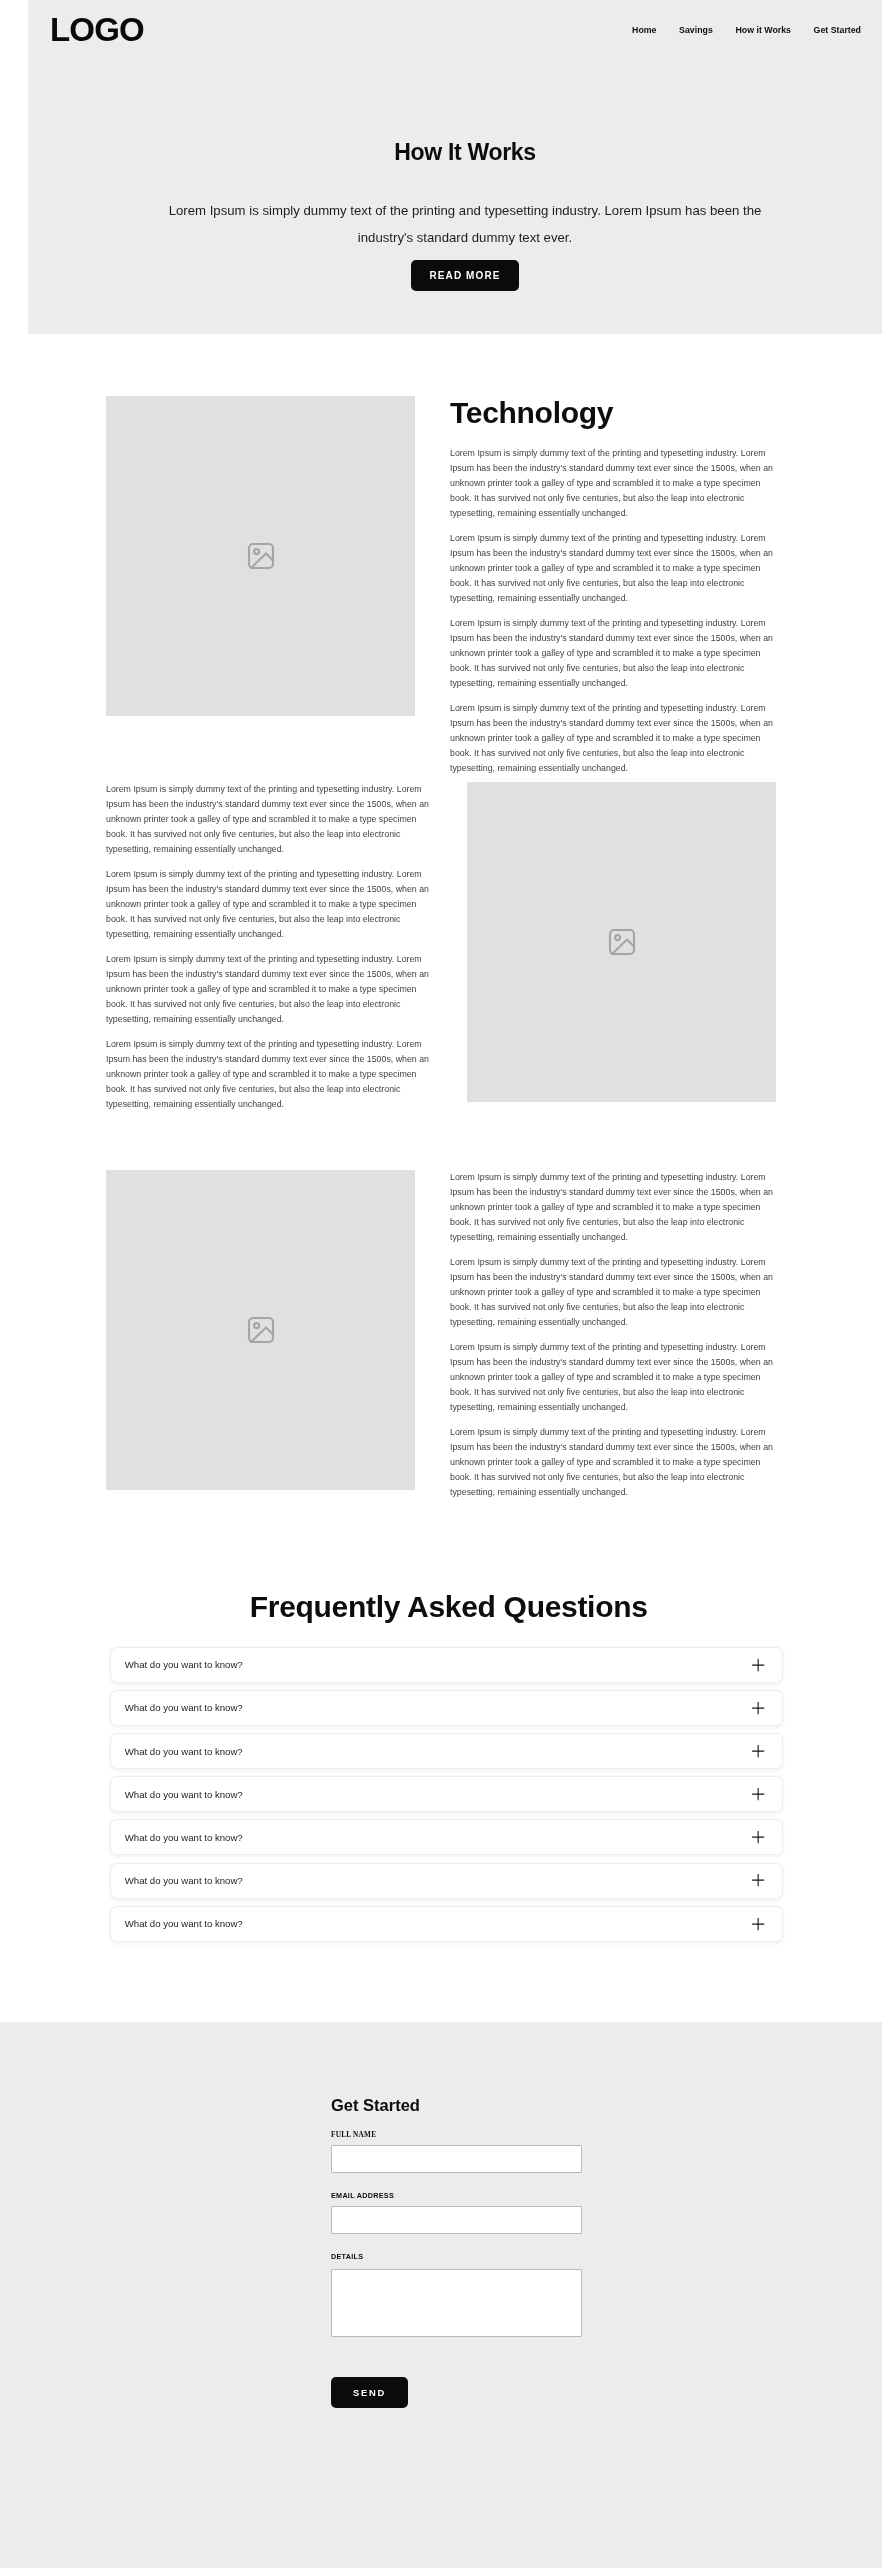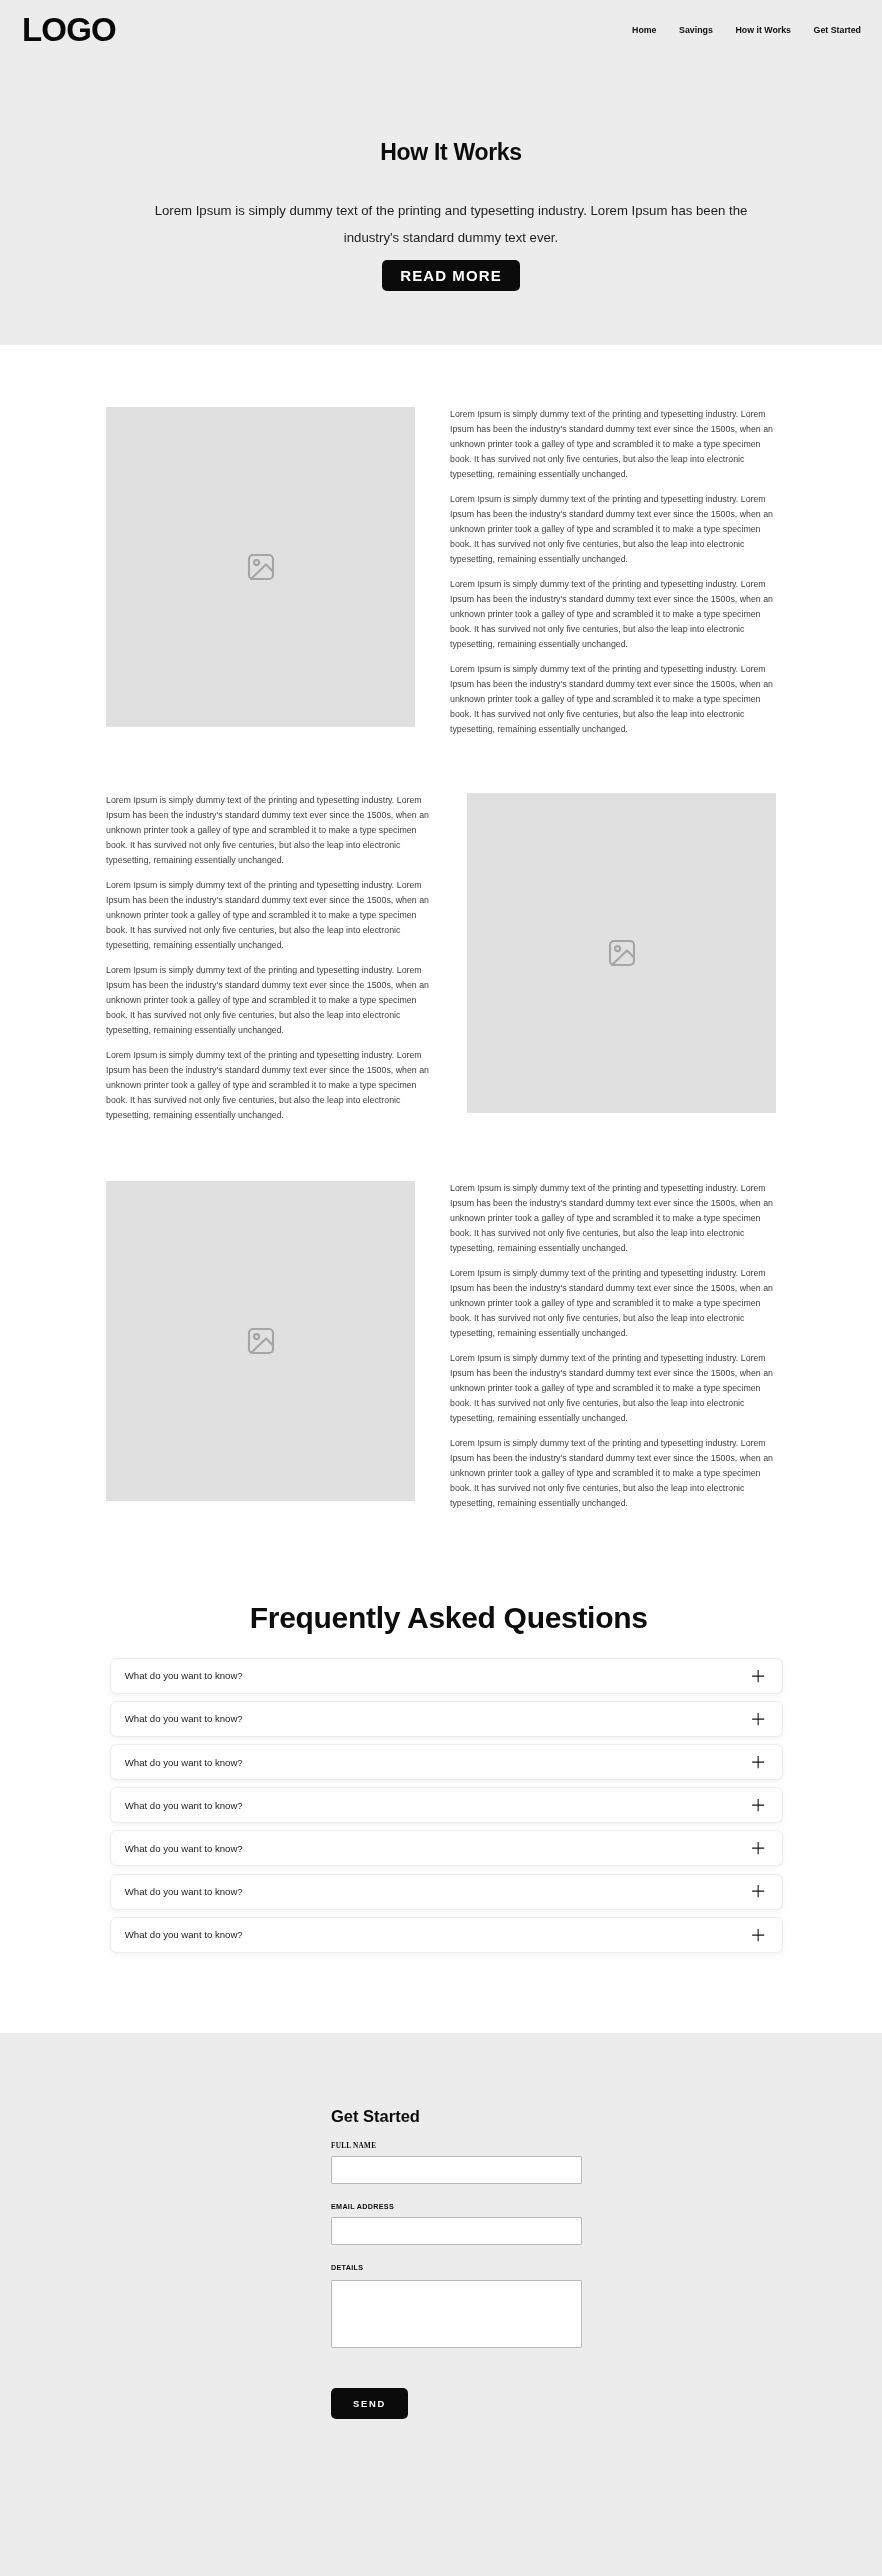--- a/index.html
+++ b/index.html
@@ -6,21 +6,21 @@
   * { box-sizing: border-box; }
   html, body { margin: 0; padding: 0; }
   body {
     width: 882px;
     background: #ffffff;
     font-family: "Liberation Sans", sans-serif;
     color: #111111;
   }
 
   
-  .topzone { background: #ececec; padding-bottom: 54px; }
+  .topzone { background: #ececec; padding-bottom: 43px; margin-left: 28px; }
 
   header {
     height: 59px;
     display: flex;
     align-items: center;
     justify-content: space-between;
     padding: 0 21px 0 22px;
   }
   .logo {
     font-size: 33px;
@@ -68,21 +68,21 @@
     border: none;
     border-radius: 5px;
     font-family: "Liberation Sans", sans-serif;
     font-weight: 700;
     cursor: pointer;
   }
   .btn-hero {
     margin-top: 8.8px;
     height: 31px;
     padding: 0 18px;
-    font-size: 15px;
+    font-size: 10px;
     letter-spacing: 1.1px;
     position: relative;
     left: 10px;
   }
 
   
   .feature {
     width: 670px;
     margin: 0 auto;
     display: flex;
@@ -230,20 +230,21 @@
 
 <section class="feature image-left" id="section-technology">
   <div class="img-ph">
     <svg width="32" height="32" viewBox="0 0 24 24" fill="none" stroke="#a5a5a5" stroke-width="1.6" stroke-linecap="round" stroke-linejoin="round">
       <rect x="3" y="3" width="18" height="18" rx="3"></rect>
       <circle cx="8.7" cy="8.7" r="1.9"></circle>
       <path d="M21 15.3l-5.2-5.2L4.5 21"></path>
     </svg>
   </div>
   <div class="text">
+    <h2>Technology</h2>
     <p>Lorem Ipsum is simply dummy text of the printing and typesetting industry. Lorem Ipsum has been the industry's standard dummy text ever since the 1500s, when an unknown printer took a galley of type and scrambled it to make a type specimen book. It has survived not only five centuries, but also the leap into electronic typesetting, remaining essentially unchanged.</p>
     <p>Lorem Ipsum is simply dummy text of the printing and typesetting industry. Lorem Ipsum has been the industry's standard dummy text ever since the 1500s, when an unknown printer took a galley of type and scrambled it to make a type specimen book. It has survived not only five centuries, but also the leap into electronic typesetting, remaining essentially unchanged.</p>
     <p>Lorem Ipsum is simply dummy text of the printing and typesetting industry. Lorem Ipsum has been the industry's standard dummy text ever since the 1500s, when an unknown printer took a galley of type and scrambled it to make a type specimen book. It has survived not only five centuries, but also the leap into electronic typesetting, remaining essentially unchanged.</p>
     <p>Lorem Ipsum is simply dummy text of the printing and typesetting industry. Lorem Ipsum has been the industry's standard dummy text ever since the 1500s, when an unknown printer took a galley of type and scrambled it to make a type specimen book. It has survived not only five centuries, but also the leap into electronic typesetting, remaining essentially unchanged.</p>
   </div>
 </section>
 
 <section class="feature image-right" id="section-quantitative">
   <div class="text">
     <p>Lorem Ipsum is simply dummy text of the printing and typesetting industry. Lorem Ipsum has been the industry's standard dummy text ever since the 1500s, when an unknown printer took a galley of type and scrambled it to make a type specimen book. It has survived not only five centuries, but also the leap into electronic typesetting, remaining essentially unchanged.</p>

